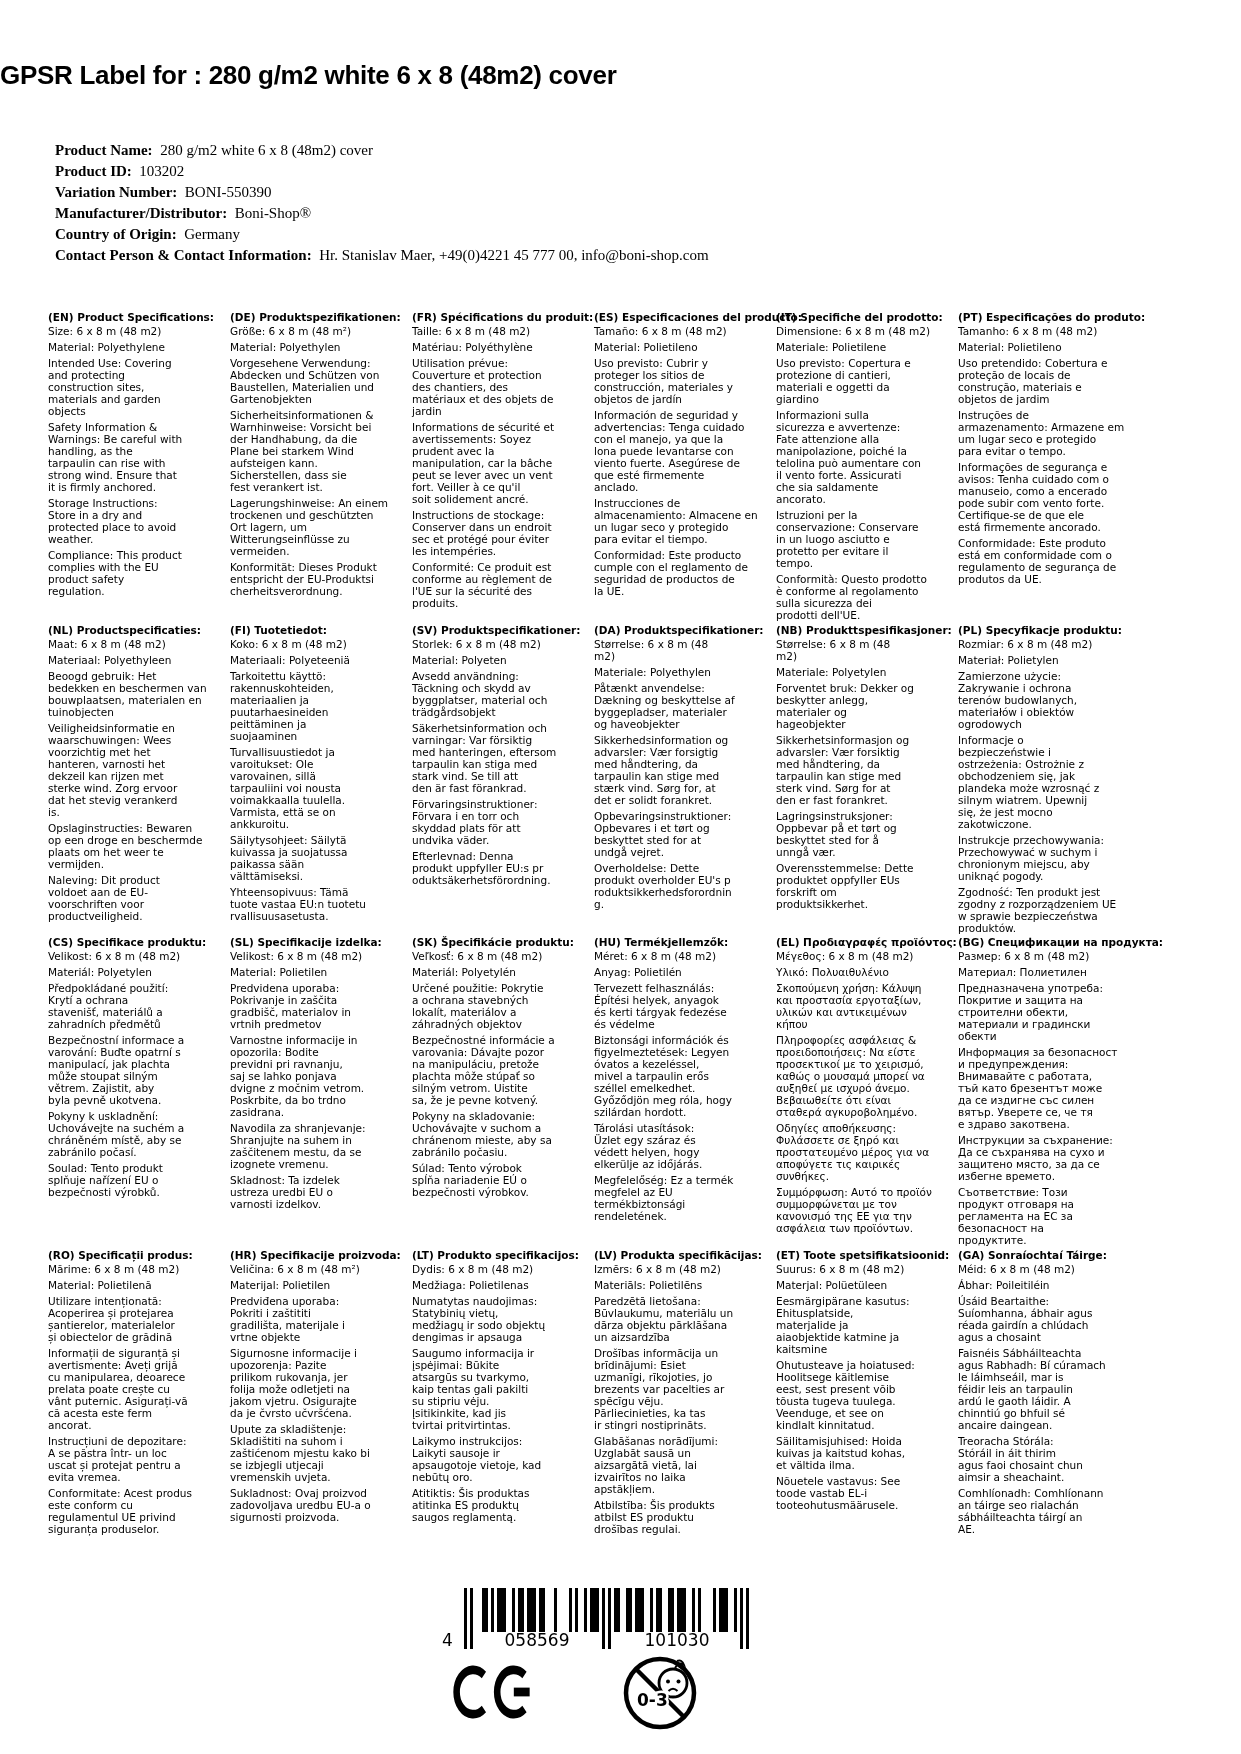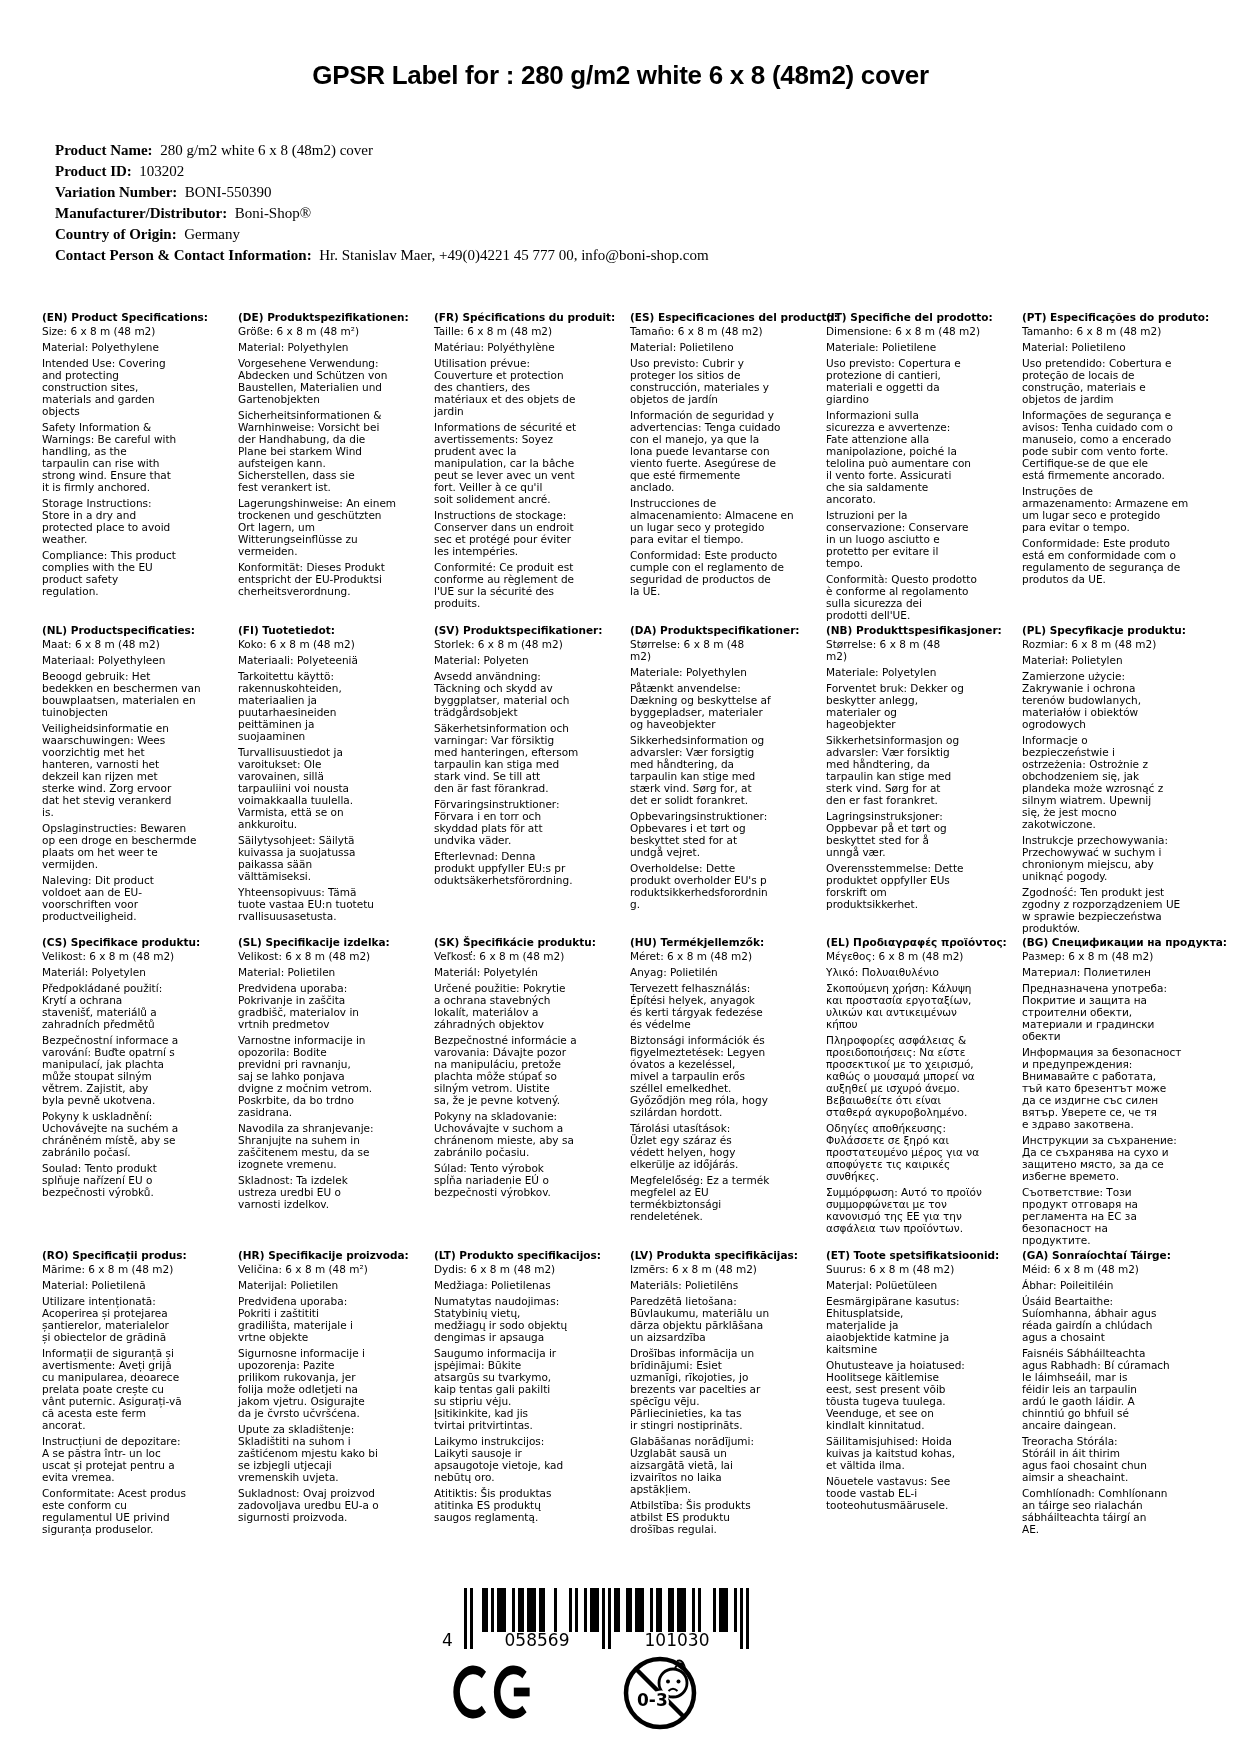--- a/index.html
+++ b/index.html
@@ -6,37 +6,35 @@
   .page{
     position:relative;
     width:1241px;height:1754px;
     background:#ffffff;
     color:#000;
     font-family:"DejaVu Sans",sans-serif;
     overflow:hidden;
   }
   .doc-title{
     position:absolute;top:60px;left:0;width:1241px;
-    text-align:center;
     font-family:"Liberation Sans",sans-serif;
     font-weight:bold;font-size:26px;letter-spacing:-0.3px;
   }
   .product-info{
     position:absolute;top:140px;left:55px;
     font-family:Liberation Serif, serif;
     font-size:15px;line-height:21px;
   }
   .product-row .lbl{font-weight:bold;}
   .product-row .val{font-weight:normal;}
   .specs-grid{
-    position:absolute;top:311px;left:42px;
+    position:absolute;top:311px;left:48px;
     display:grid;
     grid-template-columns:repeat(6,182px);
     grid-template-rows:313px 312px 313px auto;
-    column-gap:14px;
   }
   .spec-cell{overflow:visible;}
   .spec-heading{
     font-weight:bold;font-size:10.5px;line-height:12px;
     white-space:nowrap;margin-bottom:2px;
   }
   .spec-par{
     font-size:10.5px;line-height:12px;
     white-space:pre-line;
   }
@@ -191,30 +189,30 @@
 prodotti dell'UE.</div>
       </div>
       <div class="spec-cell">
         <div class="spec-heading">(PT) Especificações do produto:</div>
         <div class="spec-par">Tamanho: 6 x 8 m (48 m2)</div>
         <div class="spec-par">Material: Polietileno</div>
         <div class="spec-par">Uso pretendido: Cobertura e
 proteção de locais de
 construção, materiais e
 objetos de jardim</div>
+        <div class="spec-par">Instruções de
+armazenamento: Armazene em
+um lugar seco e protegido
+para evitar o tempo.</div>
         <div class="spec-par">Informações de segurança e
 avisos: Tenha cuidado com o
 manuseio, como a encerado
 pode subir com vento forte.
 Certifique-se de que ele
 está firmemente ancorado.</div>
-        <div class="spec-par">Instruções de
-armazenamento: Armazene em
-um lugar seco e protegido
-para evitar o tempo.</div>
         <div class="spec-par">Conformidade: Este produto
 está em conformidade com o
 regulamento de segurança de
 produtos da UE.</div>
       </div>
       <div class="spec-cell">
         <div class="spec-heading">(NL) Productspecificaties:</div>
         <div class="spec-par">Maat: 6 x 8 m (48 m2)</div>
         <div class="spec-par">Materiaal: Polyethyleen</div>
         <div class="spec-par">Beoogd gebruik: Het

